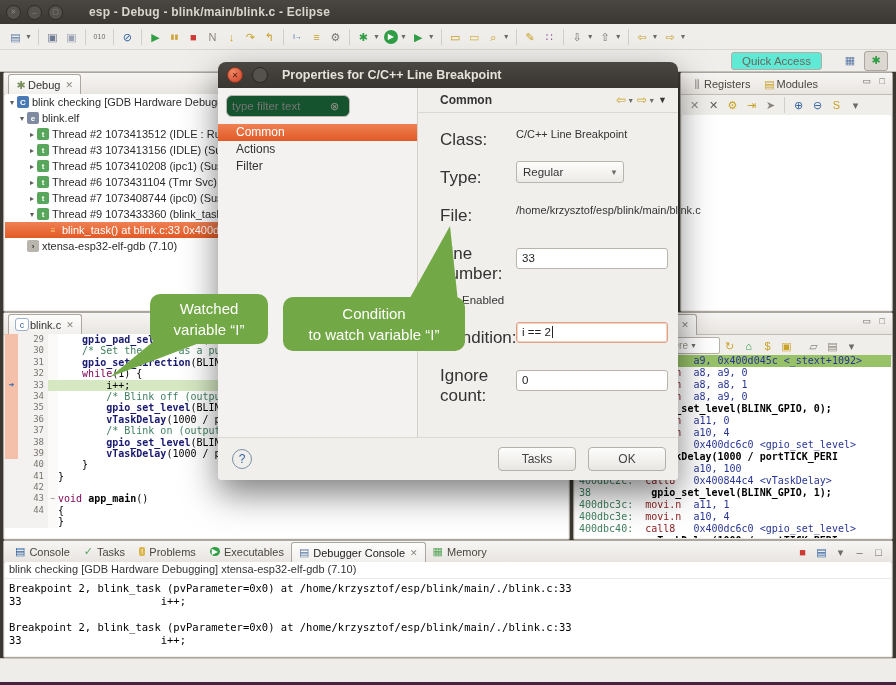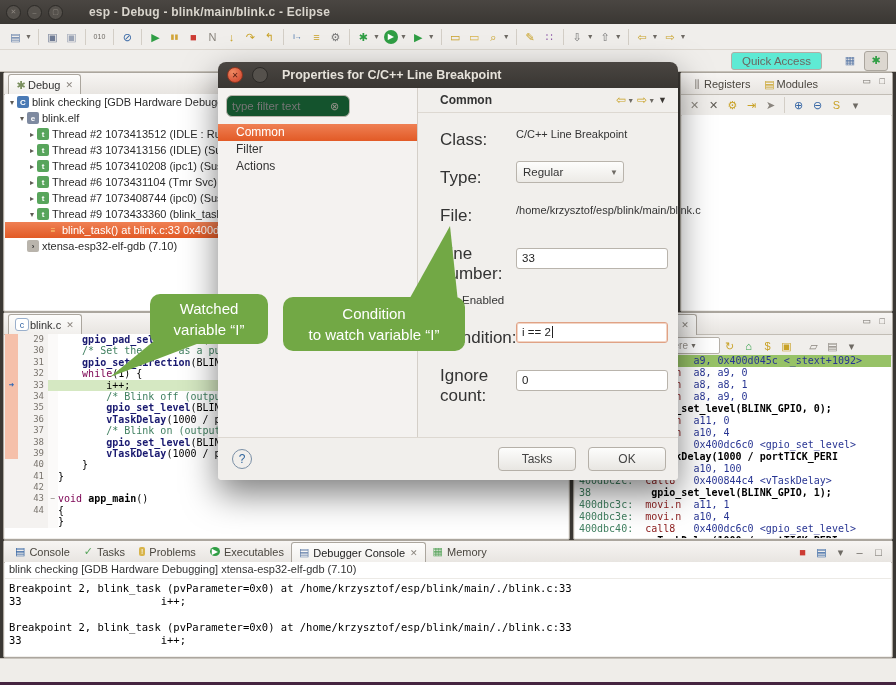--- a/index.html
+++ b/index.html
@@ -396,22 +396,22 @@
       <span class="dbtn gray"></span>
       <span class="dlg-title-text">Properties for C/C++ Line Breakpoint</span>
     </div>
     <div class="dlg-left">
       <div class="filterbox">
         <input placeholder="type filter text" style="">
         <span class="clearicon">⊗</span>
       </div>
       <div id="dlg-nav">
           <div class="navrow sel">Common</div>
+          <div class="navrow">Actions</div>
           <div class="navrow">Filter</div>
-          <div class="navrow">Actions</div>
         </div>
     </div>
     <div class="dlg-sash"></div>
     <div class="dlg-right">
       <div class="dlg-header">
         <span class="ttl">Common</span>
         <span class="navicons">
           <span>⇦</span>
             <span class="dd">▼</span>
           <span>⇨</span>

